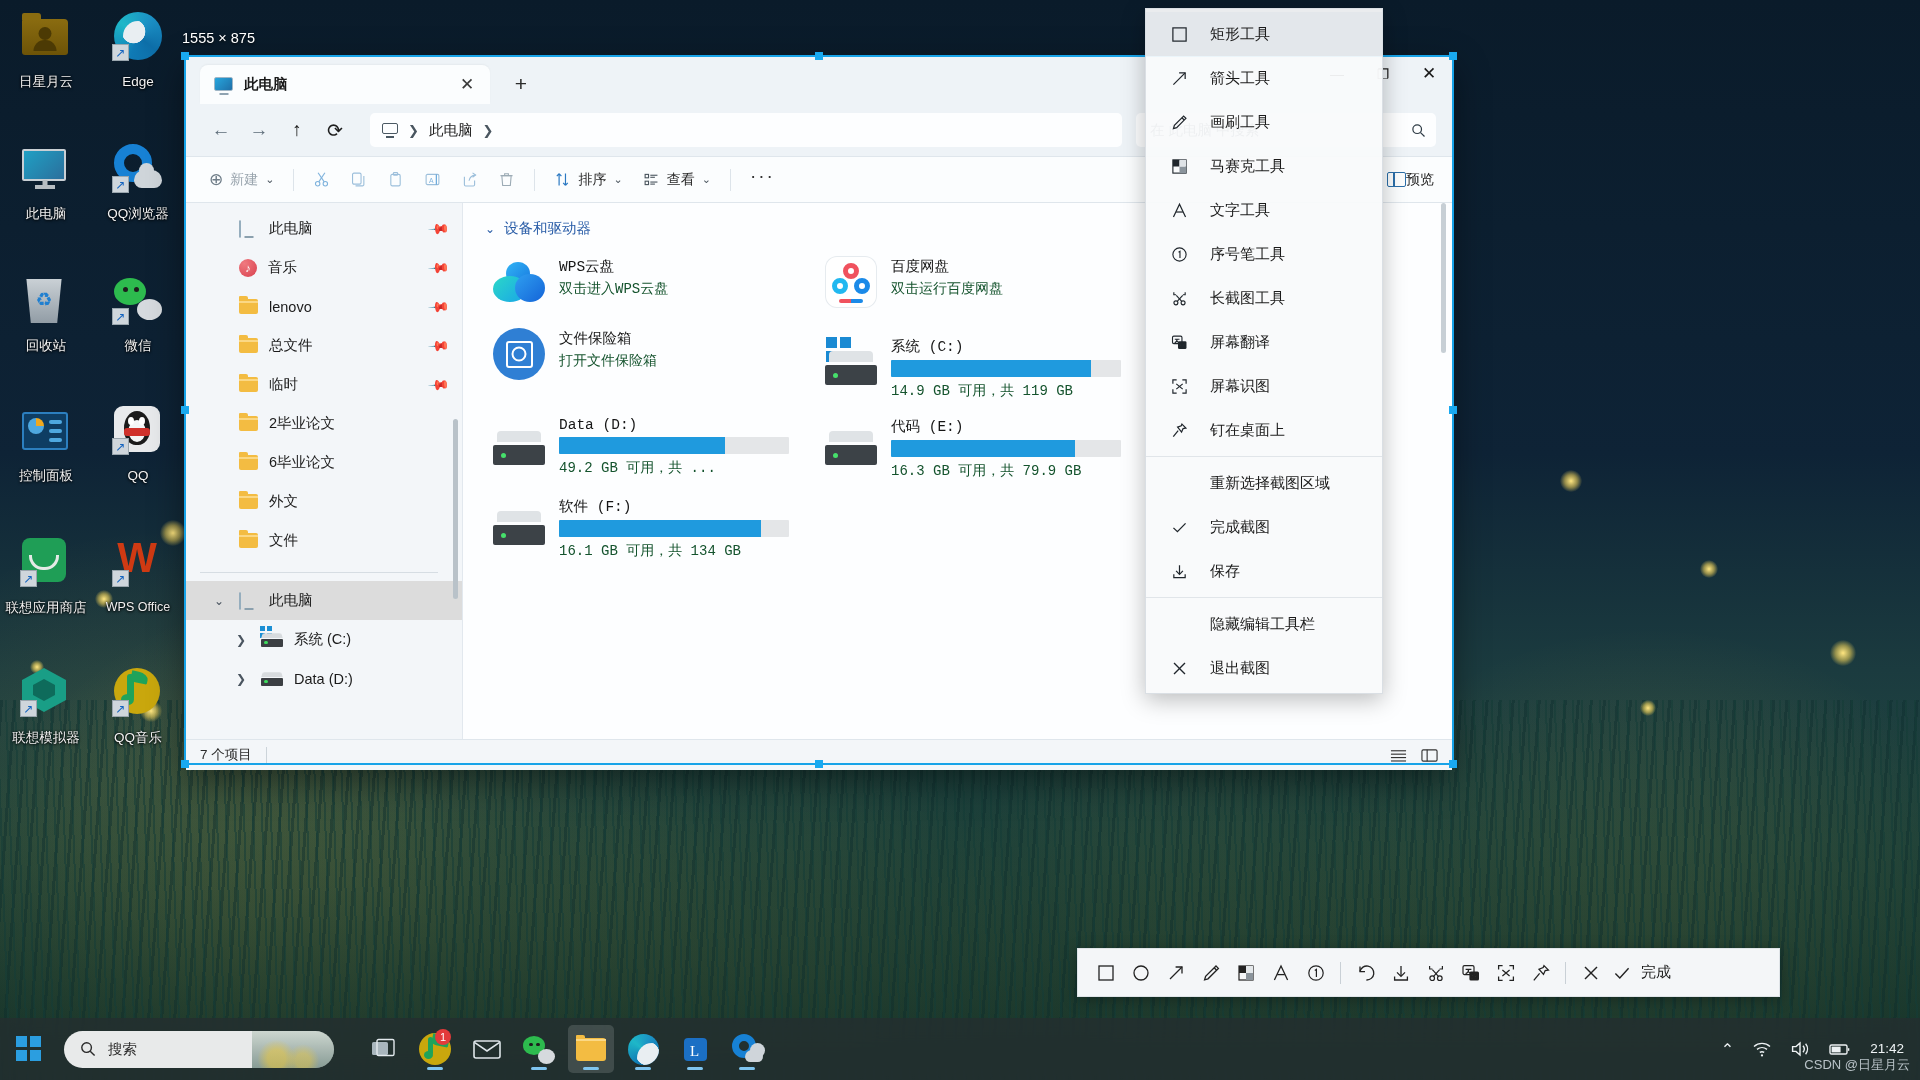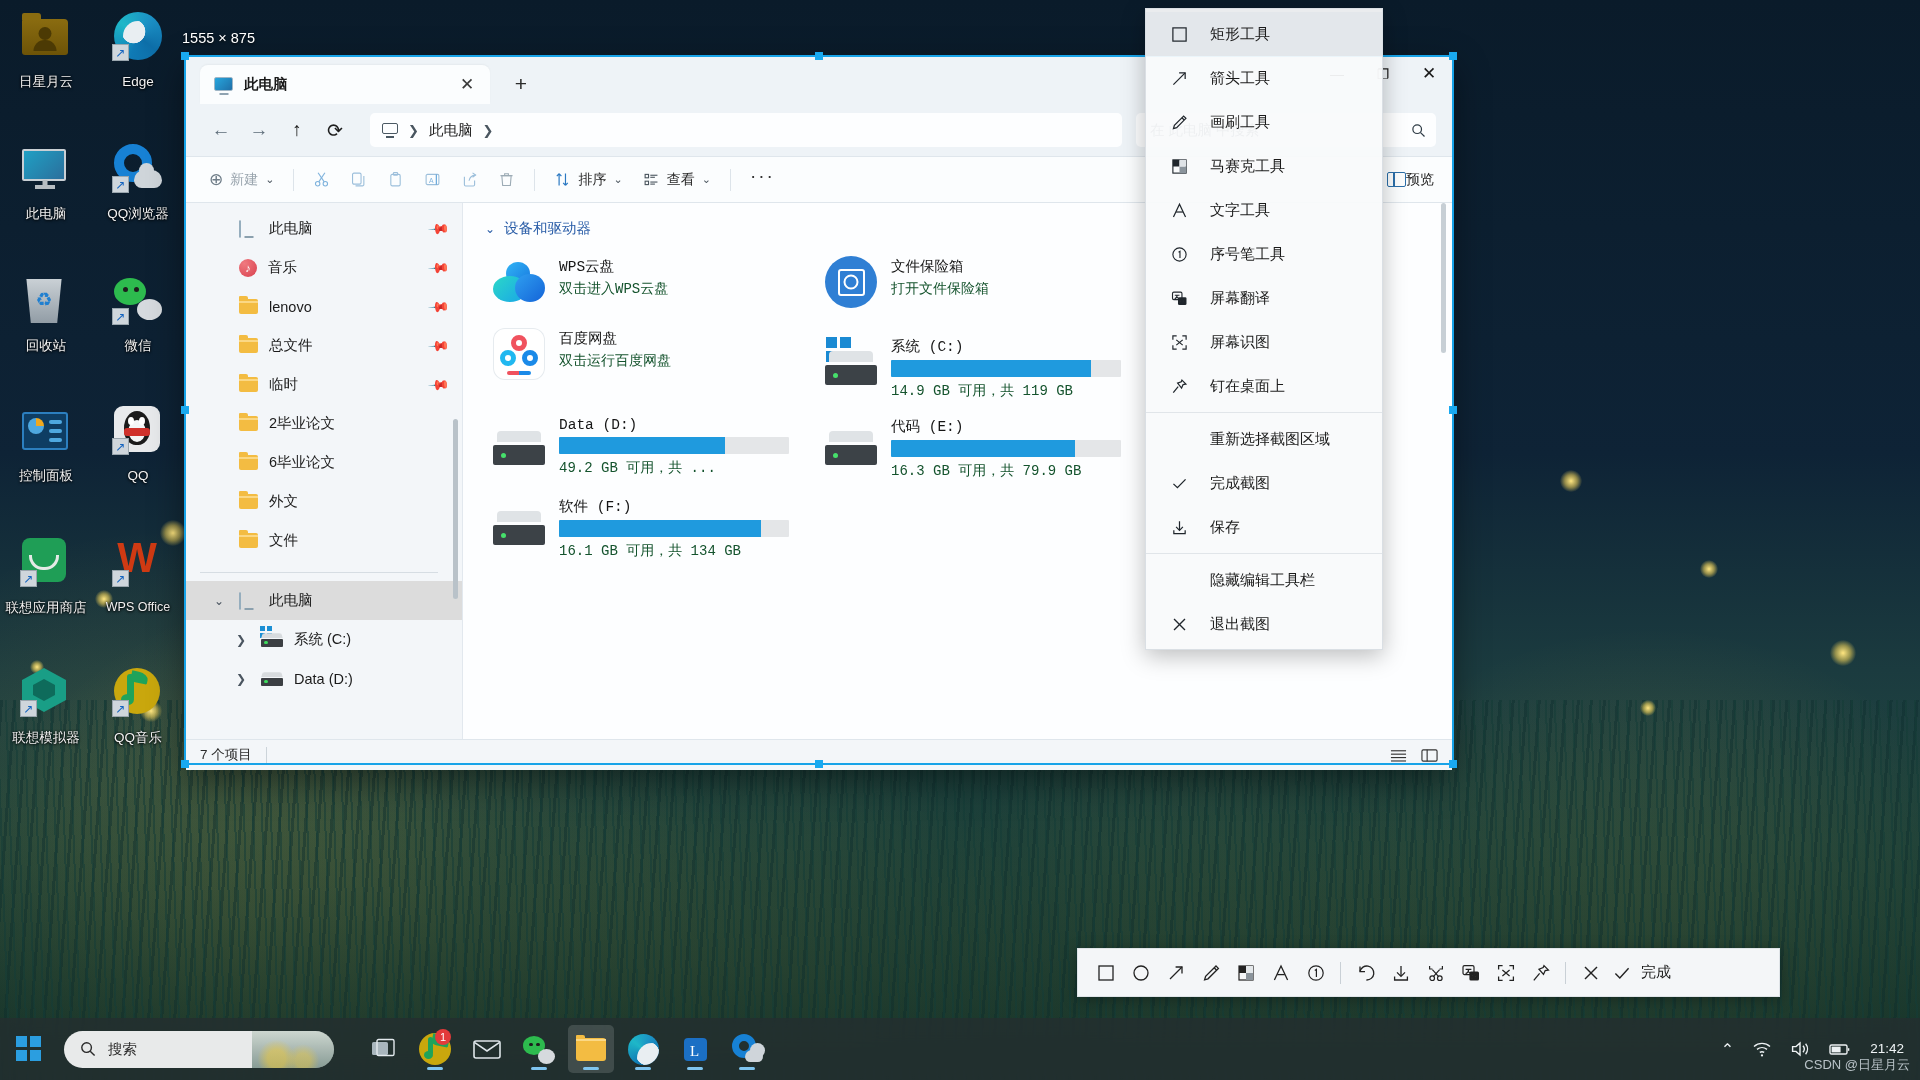--- a/index.html
+++ b/index.html
@@ -723,41 +723,41 @@
                 <div class="c2"></div>
               </div>
           </div>
           <div class="tmeta">
             <div class="tname">WPS云盘</div>
             <div class="tsub">双击进入WPS云盘</div>
           </div>
         </div>
         <div class="tile">
           <div class="ticon">
-            <div class="vault">
-                <div class="box"></div>
-              </div>
-          </div>
-          <div class="tmeta">
-            <div class="tname">文件保险箱</div>
-            <div class="tsub">打开文件保险箱</div>
-          </div>
-        </div>
-        <div class="tile">
-          <div class="ticon">
             <div class="baidu">
                 <div class="r3"></div>
                 <div class="r1"></div>
                 <div class="r2"></div>
                 <div class="pill"></div>
               </div>
           </div>
           <div class="tmeta">
             <div class="tname">百度网盘</div>
             <div class="tsub">双击运行百度网盘</div>
+          </div>
+        </div>
+        <div class="tile">
+          <div class="ticon">
+            <div class="vault">
+                <div class="box"></div>
+              </div>
+          </div>
+          <div class="tmeta">
+            <div class="tname">文件保险箱</div>
+            <div class="tsub">打开文件保险箱</div>
           </div>
         </div>
 
         <div class="tile" style="margin-top:8px">
           <div class="ticon">
             <div class="bighdd" style="margin-top:12px">
                 <div class="winl"></div>
                 <div class="top"></div>
                 <div class="bot"></div>
                 <div class="led"></div>
@@ -900,20 +900,33 @@
         <svg width="17" height="17" viewBox="0 0 18 18" fill="none" stroke="#20262c" stroke-width="1.2">
           <circle cx="9" cy="9" r="7"></circle>
           <path d="M8 6.6l1.5-1v7" stroke-width="1.2"></path>
         </svg>
       </span>
     <span class="mlbl">序号笔工具</span>
   </div>
   <div class="mi">
     <span class="mico">
       <svg width="17" height="17" viewBox="0 0 18 18" fill="none" stroke="#20262c" stroke-width="1.2">
+          <polyline points="3,2.4 3,5 5.4,5"></polyline>
+          <polyline points="15,2.4 15,5 12.6,5"></polyline>
+          <circle cx="5.2" cy="13.6" r="2.1"></circle>
+          <circle cx="12.8" cy="13.6" r="2.1"></circle>
+          <line x1="6.6" y1="12" x2="12.4" y2="5.6"></line>
+          <line x1="11.4" y1="12" x2="5.6" y2="5.6"></line>
+        </svg>
+    </span>
+    <span class="mlbl">长截图工具</span>
+  </div>
+  <div class="mi">
+    <span class="mico">
+      <svg width="17" height="17" viewBox="0 0 18 18" fill="none" stroke="#20262c" stroke-width="1.2">
           <rect x="1.6" y="2.2" width="10" height="8" rx="1.4"></rect>
           <path d="M4 5.6h5M6.5 5.6c0 2-1.2 3.2-2.6 3.8M6 7c.7 1.4 1.8 2 2.8 2.4"></path>
           <rect x="7.4" y="7.6" width="9" height="8.4" rx="1.4" fill="#20262c" stroke="none"></rect>
           <text x="9.4" y="14" font-size="6.4" fill="#fff" font-family="Liberation Sans">A</text>
         </svg>
     </span>
     <span class="mlbl">屏幕翻译</span>
   </div>
   <div class="mi">
     <span class="mico">

